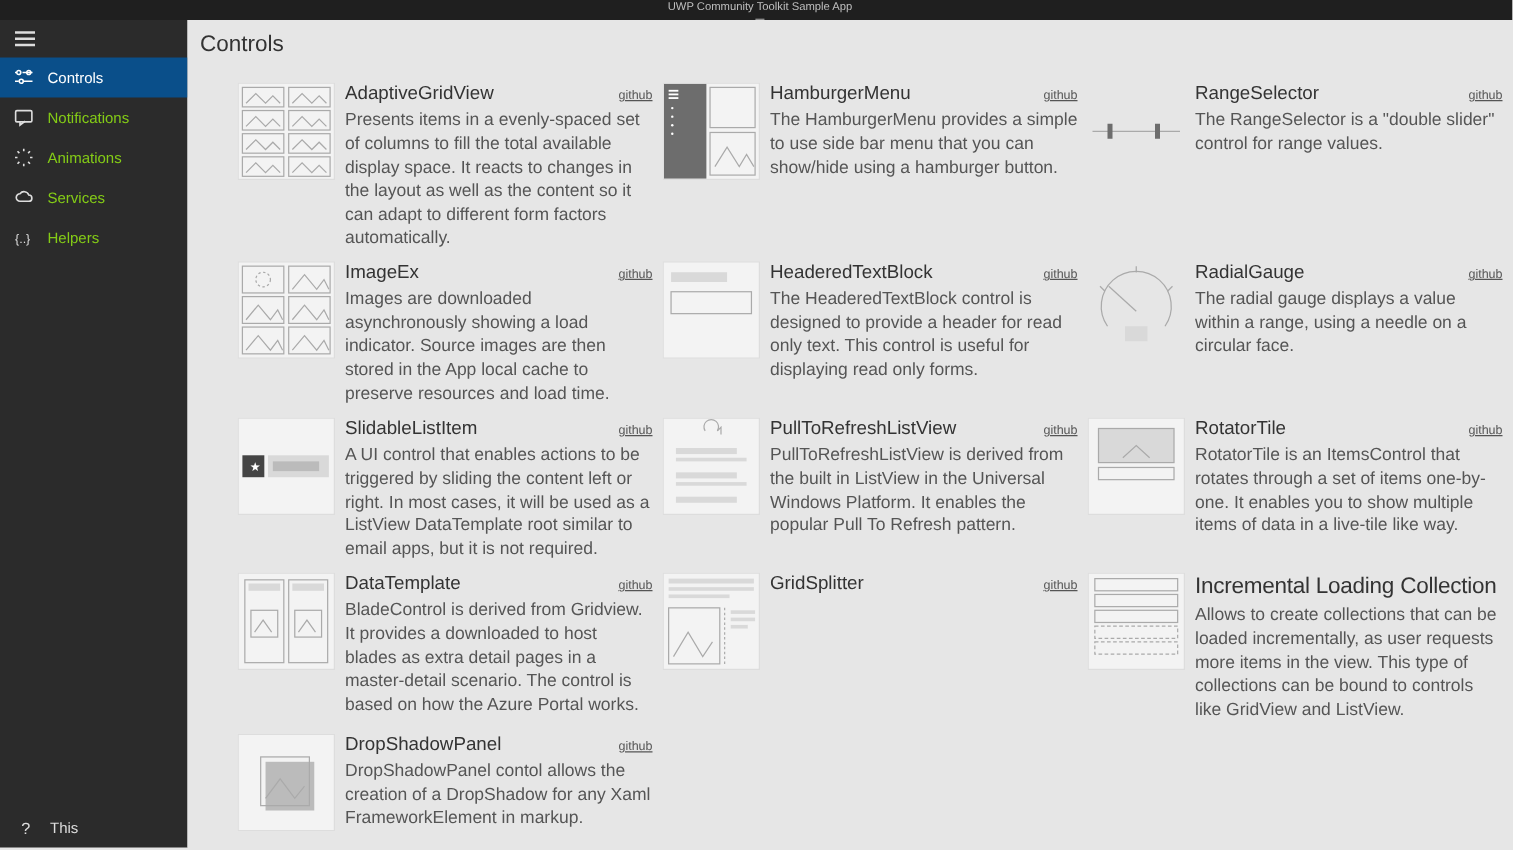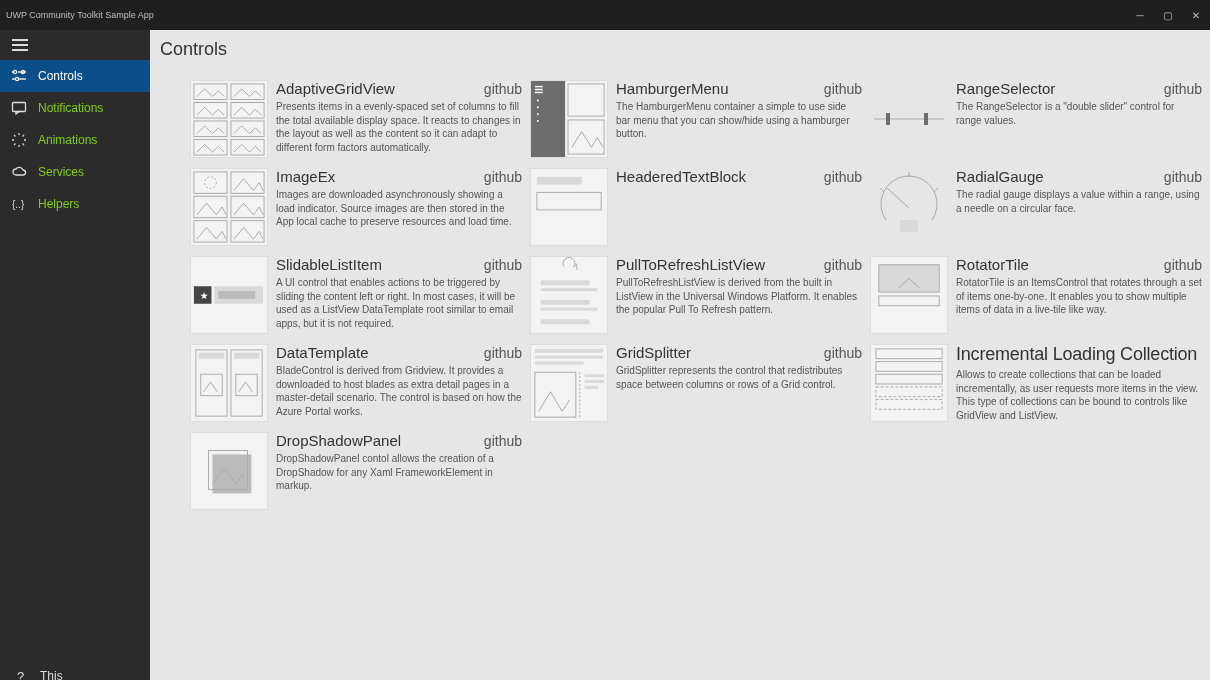--- a/index.html
+++ b/index.html
@@ -1,19 +1,19 @@
 <!DOCTYPE html>
 <html><head>
 <meta charset="utf-8">
 <style>
   * { box-sizing: border-box; margin: 0; padding: 0; }
   html, body { width: 1210px; height: 680px; font-family: "Segoe UI", sans-serif; overflow: hidden; background: #e6e6e6; }
 
   
-  .titlebar { height: 30px; background: #1f1f1f; color: #bfbfbf; font-size: 9px; display: flex; align-items: center; padding-left: 6px; }
+  .titlebar { height: 16px; background: #1f1f1f; color: #bfbfbf; font-size: 9px; display: flex; align-items: center; padding-left: 6px; flex-direction: column; }
   .titlebar-title { flex: 1; }
   .winbtn { width: 28px; height: 18px; display: flex; align-items: center; justify-content: center; color: #bfbfbf; font-size: 10px; cursor: default; }
 
   
   .app { display: flex; height: calc(680px - 18px); }
 
   
   .sidebar { width: 160px; background: #2b2b2b; display: flex; flex-direction: column; }
   .hamburger-row { height: 30px; display: flex; align-items: center; padding-left: 12px; }
   .hamburger-btn { width: 22px; height: 22px; display:flex; flex-direction:column; justify-content:center; gap:3px; cursor:default; }
@@ -35,22 +35,22 @@
   .tiles { flex:1; padding:10px 8px; overflow:hidden;margin-left:32px; }
   .tile-grid { display:grid; grid-template-columns: repeat(3, 332px); gap:6px 8px; }
 
   .tile { display:flex; gap:8px; padding:2px 0; cursor:default; }
   .thumb { width:78px; height:78px; background:#f3f3f3; border:1px solid #ddd; flex-shrink:0; display:flex; align-items:center; justify-content:center; overflow:hidden; }
   .thumb svg { width:78px; height:78px; }
   .tile-body { flex:1; min-width:0; }
   .tile-head { display:flex; align-items:baseline; justify-content:space-between; gap:6px; }
   .tile-title { font-size:15px; font-weight:300; color:#333; white-space:nowrap; }
   .tile-title.small { font-size:18px; letter-spacing:-0.2px; }
-  .tile-link { font-size:14px; color:#555; cursor:default;padding-left:10px; }
-  .tile-desc { font-size:10px; color:#555; line-height:1.35; margin-top:3px; }
+  .tile-link { font-size:10px; color:#555; text-decoration:underline; cursor:default;padding-left:10px; }
+  .tile-desc { font-size:14px; color:#555; line-height:1.35; margin-top:3px; }
 
   
   .th-cell { fill:#d9d9d9; }
   .th-stroke { stroke:#aaa; stroke-width:1; fill:none; }
   .th-dark { fill:#6d6d6d; }
 </style>
 </head>
 <body>
 
 <div class="titlebar">
@@ -186,21 +186,21 @@
               <rect class="th-stroke" x="38" y="3" width="37" height="33"></rect>
               <rect class="th-stroke" x="38" y="40" width="37" height="35"></rect>
               <polyline class="th-stroke" points="42,68 52,52 62,68 68,58 74,68"></polyline>
             </svg>
           </div>
           <div class="tile-body">
             <div class="tile-head">
               <span class="tile-title">HamburgerMenu</span>
               <span class="tile-link">github</span>
             </div>
-            <div class="tile-desc">The HamburgerMenu container a simple to use side bar menu that you can show/hide using a hamburger button.</div>
+            <div class="tile-desc">The HamburgerMenu provides a simple to use side bar menu that you can show/hide using a hamburger button.</div>
           </div>
         </div>
 
         <div class="tile">
           <div class="thumb" style="border:none;background:transparent;">
             <svg viewBox="0 0 78 78">
               <line class="th-stroke" x1="4" y1="39" x2="74" y2="39"></line>
               <rect class="th-dark" x="16" y="33" width="4" height="12"></rect>
               <rect class="th-dark" x="54" y="33" width="4" height="12"></rect>
             </svg>
@@ -245,20 +245,21 @@
             <svg viewBox="0 0 78 78">
               <rect class="th-cell" x="6" y="8" width="46" height="8"></rect>
               <rect class="th-stroke" x="6" y="24" width="66" height="18"></rect>
             </svg>
           </div>
           <div class="tile-body">
             <div class="tile-head">
               <span class="tile-title">HeaderedTextBlock</span>
               <span class="tile-link">github</span>
             </div>
+            <div class="tile-desc">The HeaderedTextBlock control is designed to provide a header for read only text. This control is useful for displaying read only forms.</div>
           </div>
         </div>
 
         <div class="tile">
           <div class="thumb" style="border:none;background:transparent;">
             <svg viewBox="0 0 78 78">
               <path class="th-stroke" stroke-width="4" d="M 16 52 A 28 28 0 1 1 62 52"></path>
               <line class="th-stroke" x1="39" y1="40" x2="17" y2="20" stroke-width="2"></line>
               <rect class="th-cell" x="30" y="52" width="18" height="12"></rect>
               <line class="th-stroke" x1="10" y1="20" x2="14" y2="24"></line>
@@ -366,21 +367,20 @@
               <rect class="th-cell" x="55" y="30" width="20" height="3"></rect>
               <rect class="th-cell" x="55" y="36" width="20" height="3"></rect>
               <rect class="th-cell" x="55" y="42" width="14" height="3"></rect>
             </svg>
           </div>
           <div class="tile-body">
             <div class="tile-head">
               <span class="tile-title">GridSplitter</span>
               <span class="tile-link">github</span>
             </div>
-            <div class="tile-desc">GridSplitter represents the control that redistributes space between columns or rows of a Grid control.</div>
           </div>
         </div>
 
         <div class="tile">
           <div class="thumb">
             <svg viewBox="0 0 78 78">
               <rect class="th-stroke" x="5" y="4" width="68" height="10"></rect>
               <rect class="th-stroke" x="5" y="17" width="68" height="10"></rect>
               <rect class="th-stroke" x="5" y="30" width="68" height="10"></rect>
               <rect class="th-stroke" x="5" y="43" width="68" height="10" stroke-dasharray="3 2"></rect>

